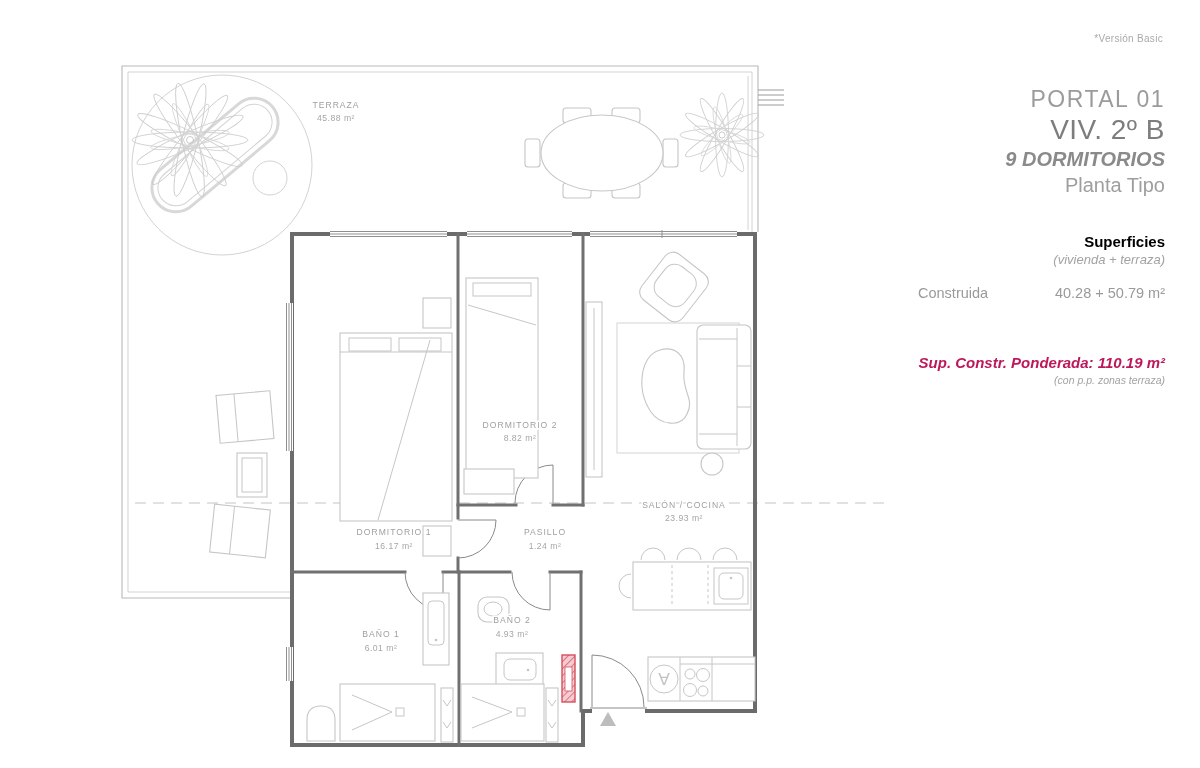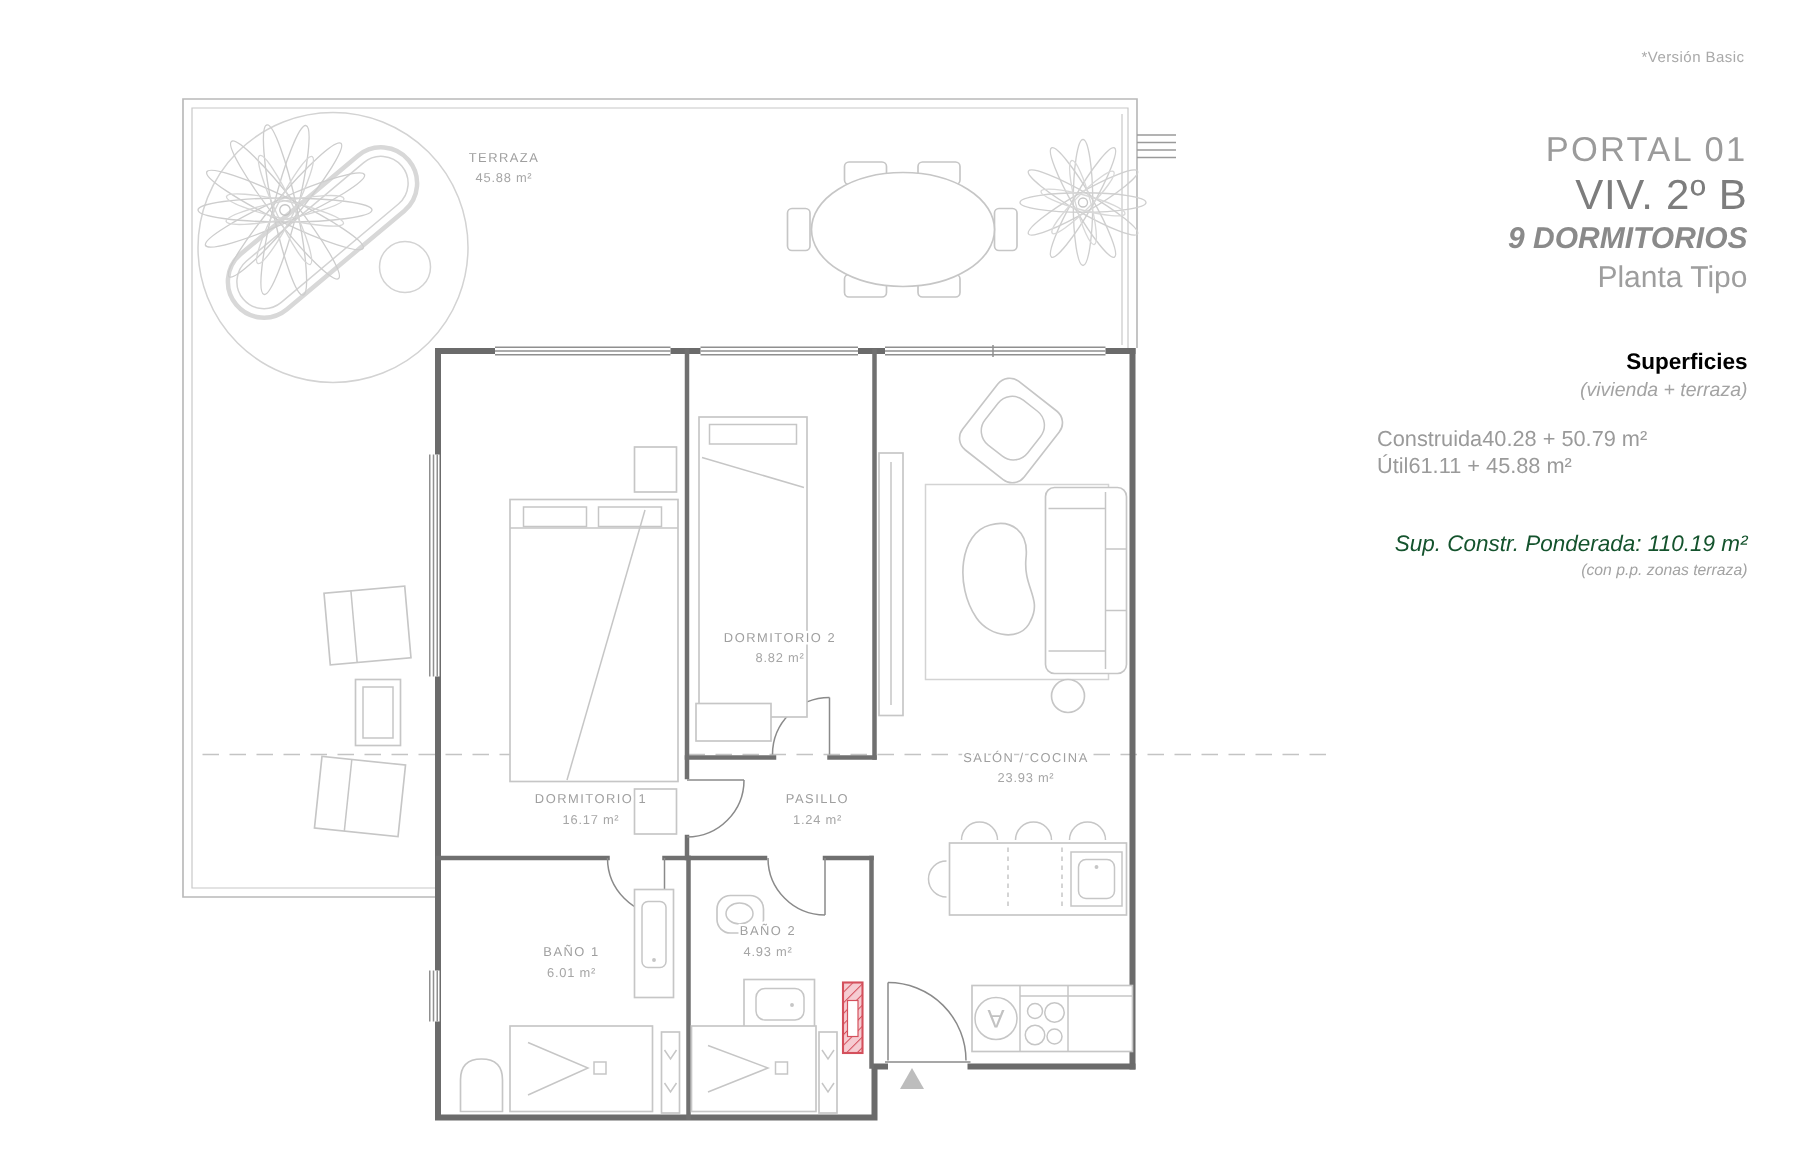--- a/index.html
+++ b/index.html
@@ -10,22 +10,22 @@
   
   .panel{position:absolute;left:878px;top:0;width:287px;height:768px;text-align:right;color:#8e8e8e;}
   .version{position:absolute;top:33px;right:2px;font-size:10px;color:#a9a9a9;letter-spacing:.3px;}
   .portal{position:absolute;top:86px;right:0;font-size:23px;letter-spacing:1.5px;color:#9b9b9b;}
   .unit{position:absolute;top:114px;right:0;font-size:28px;font-weight:normal;color:#7d7d7d;letter-spacing:.5px;}
   .bedrooms{position:absolute;top:148px;right:0;font-size:20px;font-weight:bold;font-style:italic;color:#8a8a8a;}
   .tipo{position:absolute;top:174px;right:0;font-size:20px;color:#9e9e9e;}
   .sup-title{position:absolute;top:233px;right:0;font-size:15px;font-weight:bold;color:#000000;}
   .sup-sub{position:absolute;top:252px;right:0;font-size:13px;font-style:italic;color:#a3a3a3;margin-left:12px;}
   .sup-rows{position:absolute;top:284px;left:40px;right:0;font-size:14.5px;color:#9a9a9a;}
-  .sup-row{display:flex;line-height:18px;}
-  .pond{position:absolute;top:354px;right:0;font-size:15px;font-weight:normal;font-style:italic;color:#14532d;}
+  .sup-row{display:flex;justify-content:space-between;line-height:18px;}
+  .pond{position:absolute;top:354px;right:0;font-size:15px;font-weight:bold;font-style:italic;color:#be185d;}
   .pond-note{position:absolute;top:374px;right:0;font-size:10.5px;font-style:italic;color:#a3a3a3;}
 
   
   .terr{stroke:#b9b9b9;fill:none;stroke-width:1.1;}
   .terr2{stroke:#c8c8c8;fill:none;stroke-width:.8;}
   .wall{stroke:#6b6b6b;fill:none;stroke-width:4;stroke-linecap:square;}
   .iwall{stroke:#707070;fill:none;stroke-width:3;stroke-linecap:square;}
   .win{stroke:#8f8f8f;fill:none;stroke-width:1;}
   .furn{stroke:#c6c6c6;fill:#ffffff;stroke-width:1.1;}
   .furnl{stroke:#c6c6c6;fill:none;stroke-width:1;}
@@ -308,22 +308,18 @@
     <div class="tipo">Planta Tipo</div>
 
     <div class="sup-title">Superficies</div>
     <div class="sup-sub">(vivienda + terraza)</div>
 
     <div class="sup-rows">
       <div class="sup-row">
         <span>Construida</span>
         <span>40.28 + 50.79 m²</span>
       </div>
-      <div class="sup-row">
-        <span>Útil</span>
-        <span>61.11 + 45.88 m²</span>
-      </div>
     </div>
 
     <div class="pond">Sup. Constr. Ponderada: 110.19 m²</div>
     <div class="pond-note">(con p.p. zonas terraza)</div>
   </div>
 </div>
 
 </body></html>

